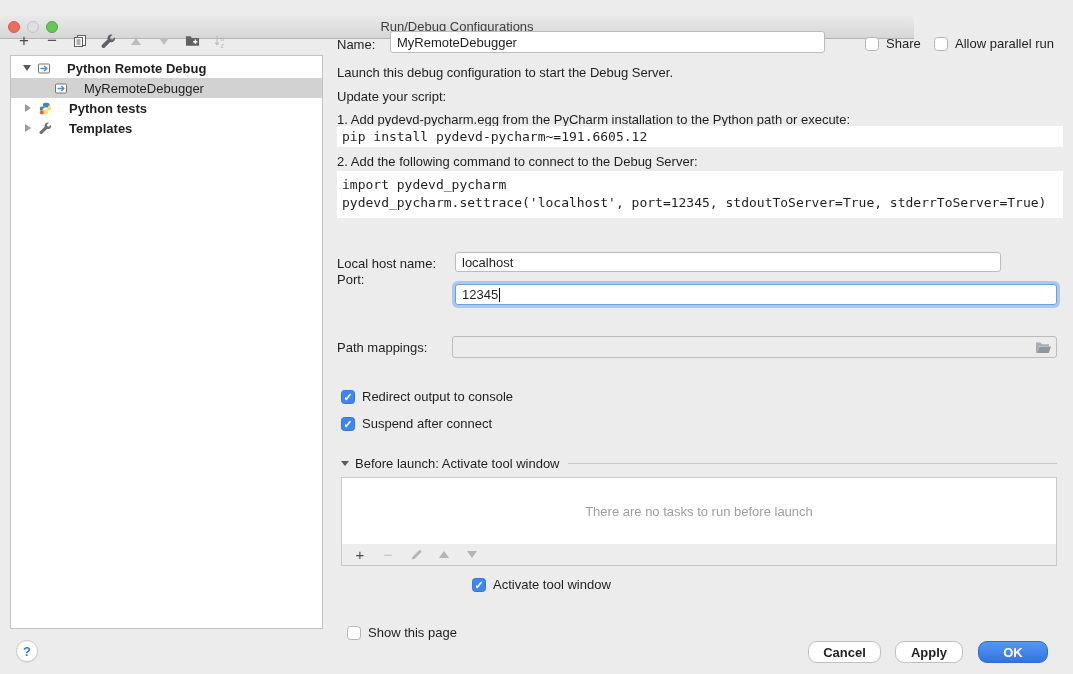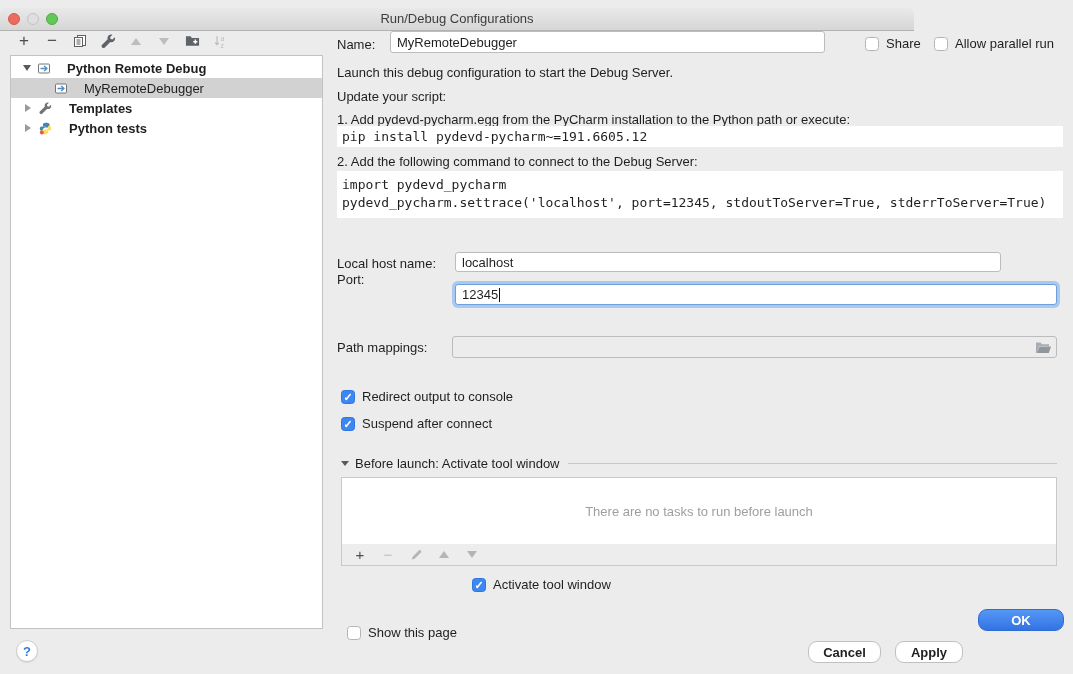--- a/index.html
+++ b/index.html
@@ -1,20 +1,20 @@
 <!DOCTYPE html>
 <html><head>
 <meta charset="utf-8">
 <style>
   html,body{margin:0;padding:0;}
   body{width:1073px;height:674px;position:relative;background:#ececec;
        font-family:"Liberation Sans",sans-serif;font-size:13px;color:#1f1f1f;overflow:hidden;}
 
   
-  .titlebar{position:absolute;top:8px;left:0;width:914px;height:22px;
+  .titlebar{position:absolute;top:16px;left:0;width:914px;height:22px;
             background:linear-gradient(#e9e9e9,#d6d6d6);border-bottom:1px solid #b3b3b3;
             border-radius:6px 6px 0 0;}
   .titlebar .title{position:absolute;left:0;right:0;top:0;line-height:22px;text-align:center;
                    color:#3d3d3d;font-size:13px;}
   .tl{position:absolute;top:5px;width:12px;height:12px;border-radius:50%;box-sizing:border-box;}
   .tl.red{left:8px;background:#ec6b5f;border:1px solid #d55a4d;}
   .tl.gray{left:27px;background:#dfdfdf;border:1px solid #c3c3c3;}
   .tl.green{left:46px;background:#64c856;border:1px solid #4fa73f;}
 
   
@@ -143,35 +143,35 @@
         <path d="M3.5 6H9" stroke="#4e8ccb" stroke-width="1.5" fill="none"></path>
         <path d="M7.2 3.5 9.8 6 7.2 8.5" fill="none" stroke="#4e8ccb" stroke-width="1.5"></path>
       </svg>
     </span>
     <span class="lbl">MyRemoteDebugger</span>
   </div>
   <div class="trow">
     <span class="caret-right"></span>
     <span class="tree-ico">
       <svg width="13" height="13" viewBox="0 0 16 16">
-        <path fill="#6e7377" d="M15 4.8c0-.5-.1-1-.3-1.4l-2.5 2.5-1.9-.6-.6-1.9L12.2.9C11.8.7 11.3.6 10.8.6 8.6.6 6.9 2.3 6.9 4.5c0 .4.1.8.2 1.2L1 11.8c-.6.6-.6 1.6 0 2.2l.6.6c.6.6 1.6.6 2.2 0l6.1-6.1c.4.1.8.2 1.2.2 2.2 0 3.9-1.7 3.9-3.9z"></path>
-      </svg>
-    </span>
-    <span class="lbl bold">Templates</span>
-  </div>
-  <div class="trow">
-    <span class="caret-right"></span>
-    <span class="tree-ico">
-      <svg width="13" height="13" viewBox="0 0 16 16">
         <path fill="#4584b6" d="M7.9 1C6 1 4.9 1.9 4.9 3.2v1.9h3.2v.5H3.4C2 5.6 1 6.7 1 8.4s1 2.8 2.4 2.8h1.5V9.3c0-1.4 1.2-2.6 2.6-2.6h3.2c1.2 0 2.2-1 2.2-2.2V3.2C13 1.9 11.5 1 9.8 1z"></path>
         <path fill="#ffde57" d="M8.1 15c1.9 0 3-.9 3-2.2v-1.9H7.9v-.5h4.7c1.4 0 2.4-1.1 2.4-2.8s-1-2.8-2.4-2.8h-1.5v1.9c0 1.4-1.2 2.6-2.6 2.6H5.3c-1.2 0-2.2 1-2.2 2.2v1.3C3.1 14.1 4.6 15 6.3 15z"></path>
         <circle cx="3.5" cy="13" r="2.4" fill="#e25a4e"></circle>
       </svg>
     </span>
     <span class="lbl bold">Python tests</span>
+  </div>
+  <div class="trow">
+    <span class="caret-right"></span>
+    <span class="tree-ico">
+      <svg width="13" height="13" viewBox="0 0 16 16">
+        <path fill="#6e7377" d="M15 4.8c0-.5-.1-1-.3-1.4l-2.5 2.5-1.9-.6-.6-1.9L12.2.9C11.8.7 11.3.6 10.8.6 8.6.6 6.9 2.3 6.9 4.5c0 .4.1.8.2 1.2L1 11.8c-.6.6-.6 1.6 0 2.2l.6.6c.6.6 1.6.6 2.2 0l6.1-6.1c.4.1.8.2 1.2.2 2.2 0 3.9-1.7 3.9-3.9z"></path>
+      </svg>
+    </span>
+    <span class="lbl bold">Templates</span>
   </div>
 </div>
 
 <div class="lab" style="left:337px;top:37px;">Name:</div>
 <div class="field" style="left:390px;top:31px;width:435px;height:22px;">
   <span>MyRemoteDebugger</span>
 </div>
 <div class="cbrow" style="left:865px;top:36px;">
   <span class="cb"></span>
   <span>Share</span>
@@ -251,13 +251,13 @@
 <div class="cbrow" style="left:472px;top:577px;">
   <span class="cb checked"></span>
   <span>Activate tool window</span>
 </div>
 
 <div class="help-btn">
   <span>?</span>
 </div>
 <div class="btn" style="left:808px;top:641px;width:73px;">Cancel</div>
 <div class="btn" style="left:895px;top:641px;width:68px;">Apply</div>
-<div class="btn primary" style="left:978px;top:609px;width:86px;">OK</div>
+<div class="btn primary" style="left:978px;top:641px;width:70px;">OK</div>
 
 </body></html>

